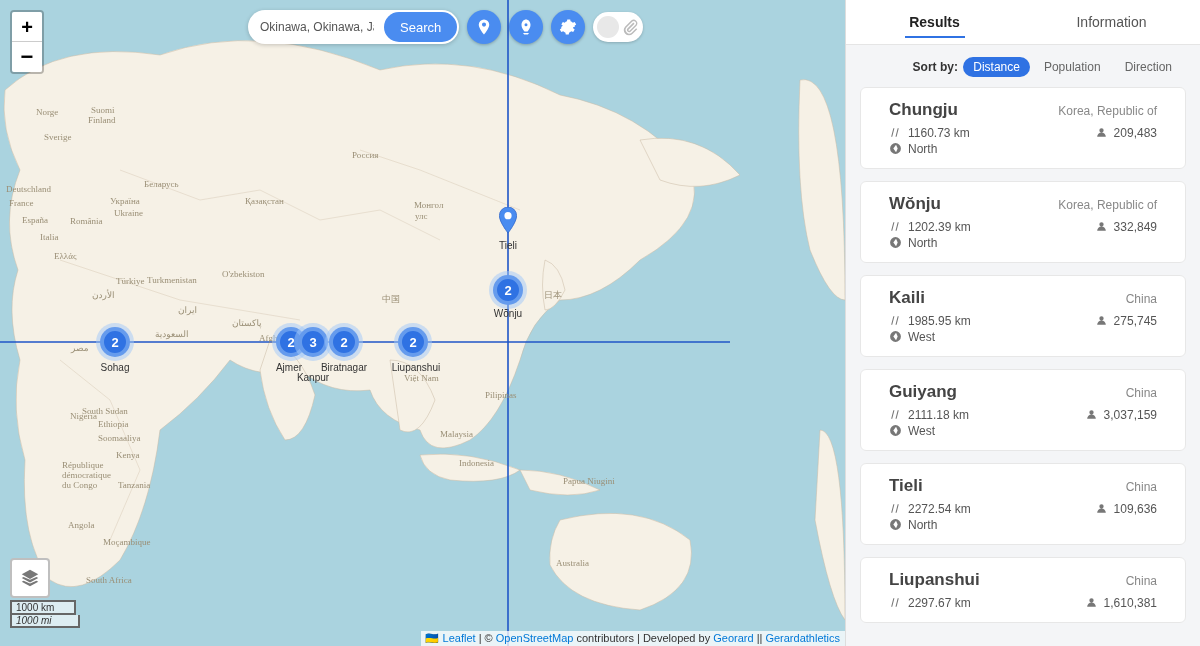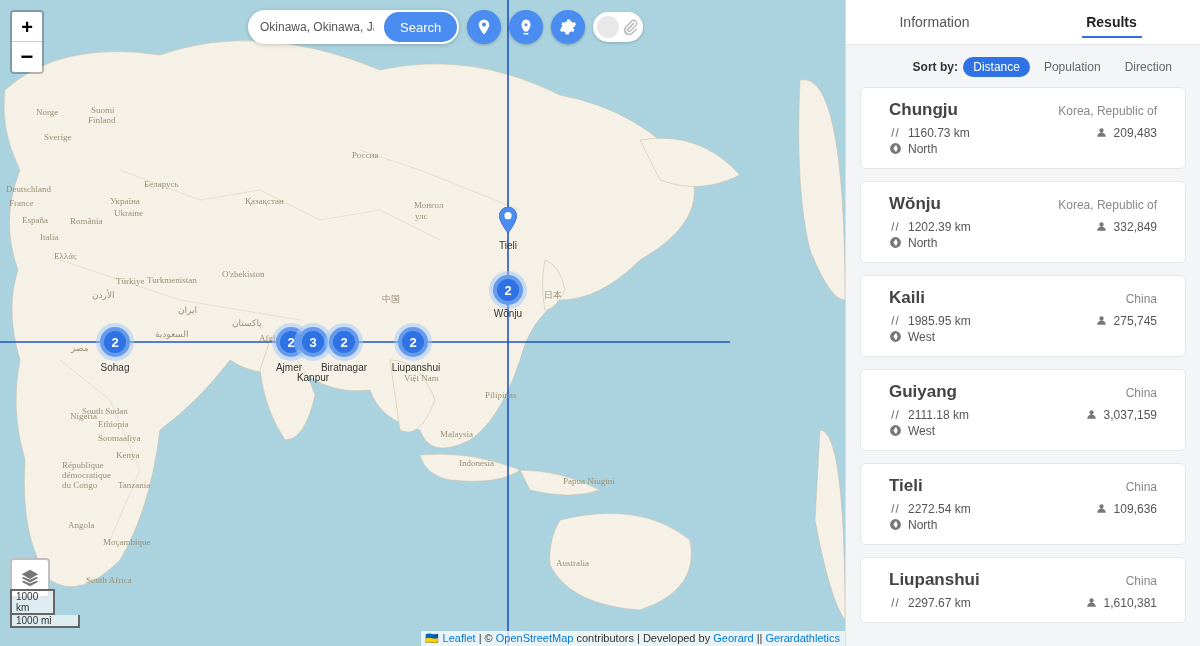--- a/index.html
+++ b/index.html
@@ -7,21 +7,21 @@
   .app { display: flex; width: 100%; height: 100%; }
   .map-pane { position: relative; flex: 1; overflow: hidden; background: #aad3df; }
   .map-svg { position: absolute; inset: 0; width: 100%; height: 100%; }
   .zoom-controls { position: absolute; top: 10px; left: 10px; display: flex; flex-direction: column; border: 2px solid rgba(0,0,0,0.25); border-radius: 4px; overflow: hidden; }
   .zoom-controls button { width: 30px; height: 30px; background: #fff; border: none; border-bottom: 1px solid #ccc; font-size: 20px; font-weight: bold; cursor: pointer; line-height: 1; }
   .zoom-controls button:last-child { border-bottom: none; font-size: 22px; }
   .layers-btn { position: absolute; bottom: 48px; left: 10px; width: 40px; height: 40px; background: #fff; border: 2px solid rgba(0,0,0,0.25); border-radius: 4px; display: flex; align-items: center; justify-content: center; cursor: pointer; }
   .scale-bar { position: absolute; bottom: 18px; left: 10px; font-size: 10px; color: #333; line-height: 1.1; }
   .scale-bar .row { border: 2px solid #666; border-top: none; padding: 0 4px; background: rgba(255,255,255,0.6); }
   .scale-bar .row.top { border-bottom: 2px solid #666; border-top: 2px solid #666; }
-  .scale-bar .row.btm { border-top: none; }
+  .scale-bar .row.btm { border-top: none; font-style: italic; }
   .attribution { position: absolute; bottom: 0; right: 0; font-size: 11px; background: rgba(255,255,255,0.75); padding: 1px 5px; color: #333; }
   .attribution a { color: #0078d7; text-decoration: none; }
   .top-bar { position: absolute; top: 10px; left: 248px; display: flex; align-items: center; gap: 8px; }
   .search-wrap { display: flex; align-items: center; background: #fff; border-radius: 18px; height: 34px; padding: 2px; box-shadow: 0 1px 4px rgba(0,0,0,0.2); }
   .search-input { border: none; outline: none; padding: 0 10px; font-size: 12px; width: 134px; border-radius: 16px; color: #555; }
   .search-btn { background: #4a8cf0; color: #fff; border: none; border-radius: 16px; height: 30px; padding: 0 16px; font-size: 13px; cursor: pointer; }
   .circle-btn { width: 34px; height: 34px; border-radius: 50%; background: #4a8cf0; color: #fff; border: none; display: flex; align-items: center; justify-content: center; cursor: pointer; box-shadow: 0 1px 3px rgba(0,0,0,0.25); }
   .circle-btn svg { width: 18px; height: 18px; fill: #fff; }
   .toggle-wrap { display: flex; align-items: center; background: #fff; border-radius: 18px; height: 30px; padding: 3px 4px; box-shadow: 0 1px 3px rgba(0,0,0,0.2); gap: 2px; }
   .toggle-knob { width: 22px; height: 22px; border-radius: 50%; background: #e8e8e8; }
@@ -195,34 +195,34 @@
       </div>
     </div>
 
     <div class="layers-btn">
       <svg width="22" height="22" viewBox="0 0 24 24" fill="#777">
           <path d="M12 3l9 5-9 5-9-5 9-5zm-9 9l9 5 9-5-2-1.1L12 14l-7-3.1L3 12zm0 4l9 5 9-5-2-1.1L12 18l-7-3.1L3 16z"></path>
         </svg>
     </div>
 
     <div class="scale-bar">
-      <div class="row top" style="width:45px">1000 km</div>
+      <div class="row top" style="width:66px">1000 km</div>
       <div class="row btm" style="width:70px">1000 mi</div>
     </div>
 
     <div class="attribution">
       <span>🇺🇦</span>
       <a>Leaflet</a><span> | © </span><a>OpenStreetMap</a><span> contributors | Developed by </span><a>Georard</a><span> || </span><a>Gerardathletics</a>
     </div>
   </div>
 
   <div class="side-panel">
     <div class="tabs">
+      <div class="tab active">Results</div>
       <div class="tab">Information</div>
-      <div class="tab active">Results</div>
     </div>
     <div class="sortbar">
       <b>Sort by:</b>
       <span id="sort-pills"><span class="sort-pill active">Distance</span><span class="sort-pill">Population</span><span class="sort-pill">Direction</span></span>
     </div>
     <div class="results-list" id="results">
         <div class="card">
           <div class="card-top">
             <span class="city">Chungju</span>
             <span class="country">Korea, Republic of</span>

